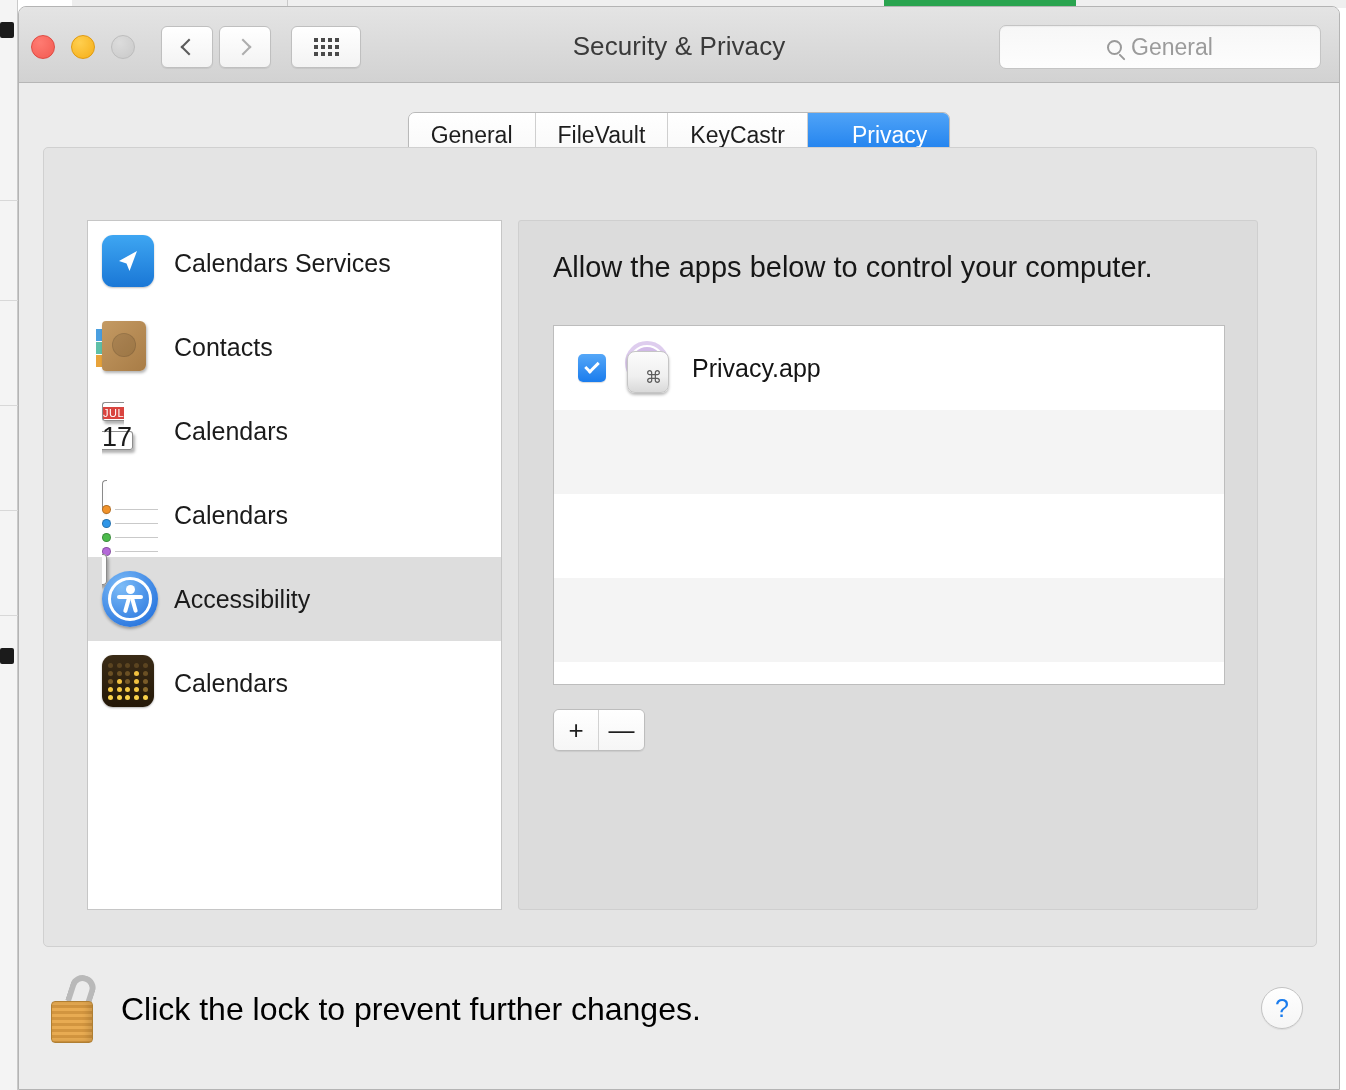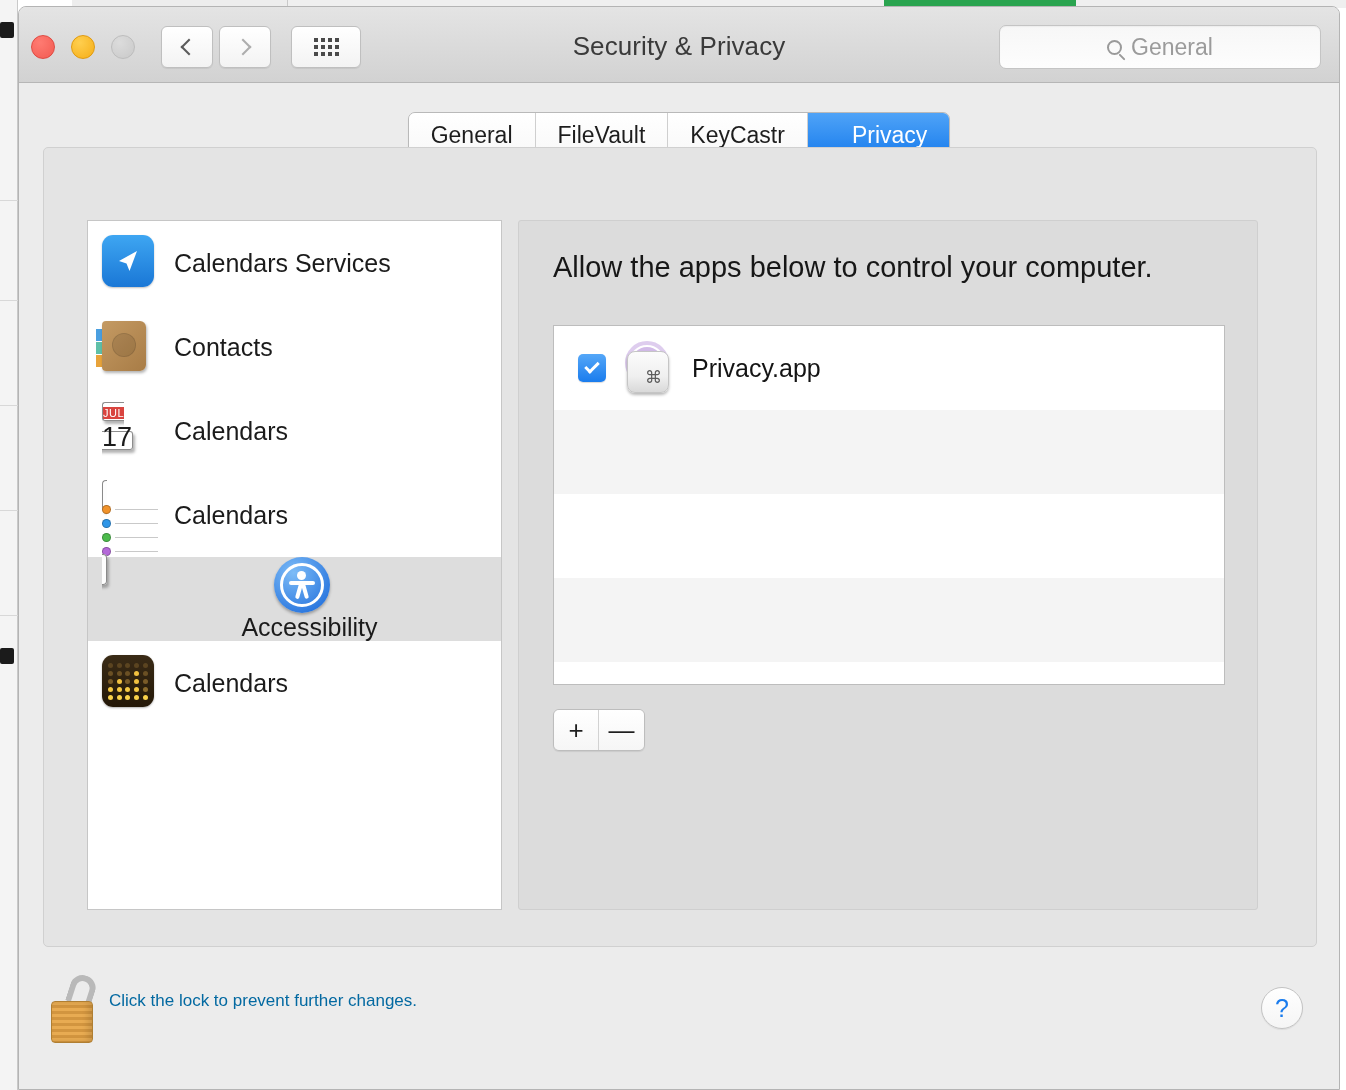--- a/index.html
+++ b/index.html
@@ -114,21 +114,21 @@
 
   
   #sidebar {
     position: absolute; left: 43px; top: 72px; width: 415px; height: 690px;
     background: #ffffff; border: 1px solid #c6c6c6;
     overflow: hidden;
   }
   .side-item {
     display: flex; align-items: center; height: 84px; padding-left: 14px;
   }
-  .side-item.selected { background: #dddddd; flex-direction: column; }
+  .side-item.selected { background: #dddddd; }
   .side-label { font-size: 25px; color: #1b1b1b; margin-left: 16px; }
   .side-icon { width: 56px; height: 56px; position: relative; flex: none; }
 
   
   .ic-location {
     width: 52px; height: 52px; border-radius: 11px;
     background: linear-gradient(to bottom, #3ea6f2, #1a77d6);
     display: flex; align-items: center; justify-content: center;
     box-shadow: 0 1px 2px rgba(0,0,0,.25);
   }
@@ -246,21 +246,21 @@
     border: 6px solid #b9b9b9; border-bottom: none;
     border-radius: 14px 14px 0 0;
     transform: rotate(18deg);
   }
   #lock .body {
     position: absolute; left: 2px; top: 26px; width: 42px; height: 42px;
     background: repeating-linear-gradient(to bottom, #e8ab52 0px, #e8ab52 3px, #d2953f 3px, #d2953f 6px);
     border: 1px solid #b07f32; border-radius: 4px;
     box-shadow: inset -4px 0 6px rgba(0,0,0,.12);
   }
-  #lock-text { position: absolute; left: 90px; top: 42px; font-size: 17px; color: #0369a1; }
+  #lock-text { position: absolute; left: 102px; top: 42px; font-size: 32px; color: #000000; }
   #advanced {
     position: absolute; right: 102px; top: 36px; height: 46px; padding: 0 24px;
     background: linear-gradient(to bottom, #ffffff, #f7f7f7);
     border: 1px solid #bdbdbd; border-radius: 7px;
     font-size: 25px; color: #121212; line-height: 44px;
     box-shadow: 0 1px 1px rgba(0,0,0,.07);
   }
   #helpbtn {
     position: absolute; right: 36px; top: 38px; width: 42px; height: 42px; border-radius: 50%;
     background: linear-gradient(to bottom, #ffffff, #f5f5f5);

